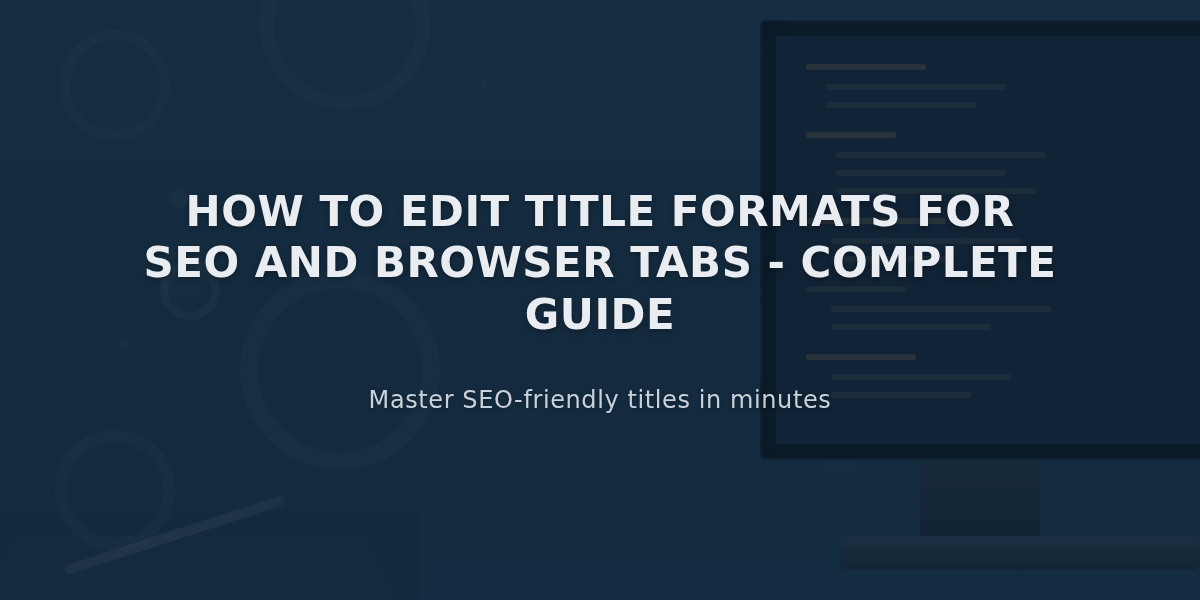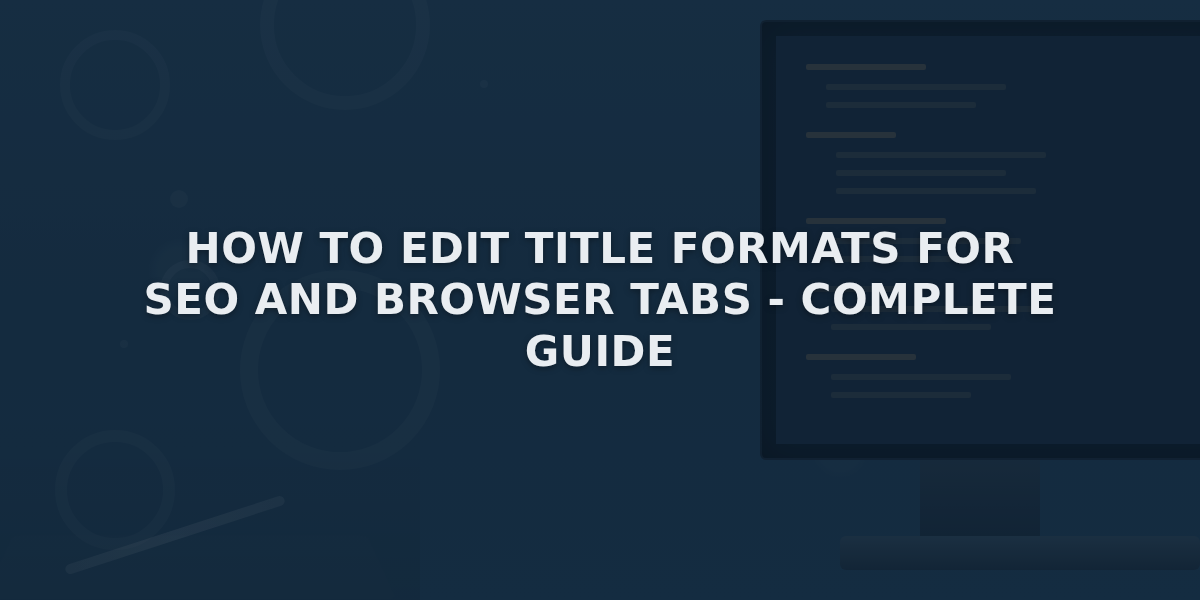--- a/index.html
+++ b/index.html
@@ -193,13 +193,14 @@
 
 <div class="desk">
   <div class="kbd"></div>
   <div class="pen"></div>
 </div>
 
 <div class="scrim"></div>
 
 <div class="content">
   <h1 class="title">HOW TO EDIT TITLE FORMATS FOR SEO AND BROWSER TABS - COMPLETE GUIDE</h1>
+  <div class="subtitle">Master SEO-friendly titles in minutes</div>
 </div>
 
 </body></html>

